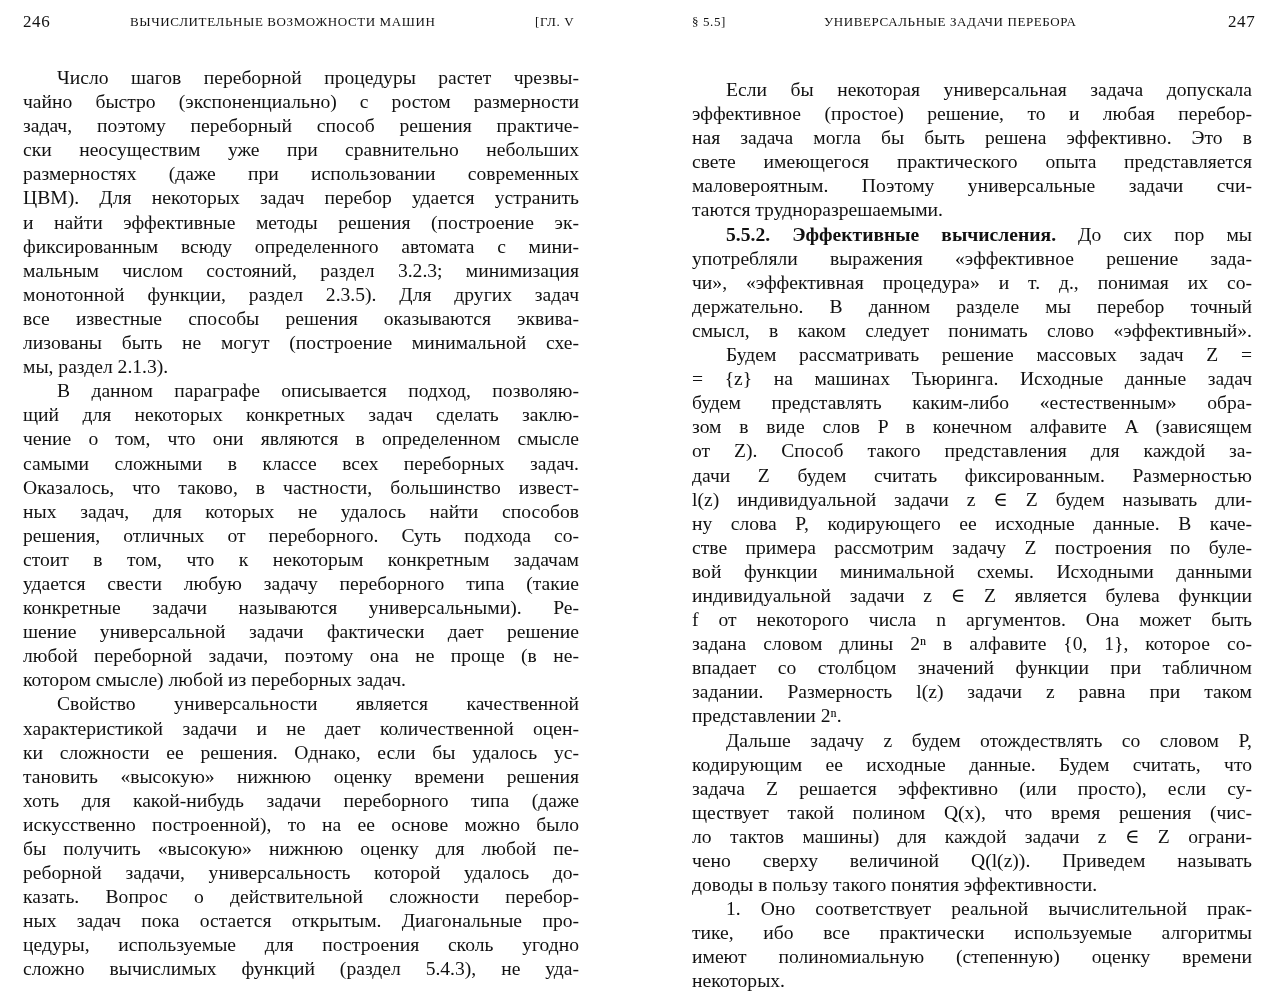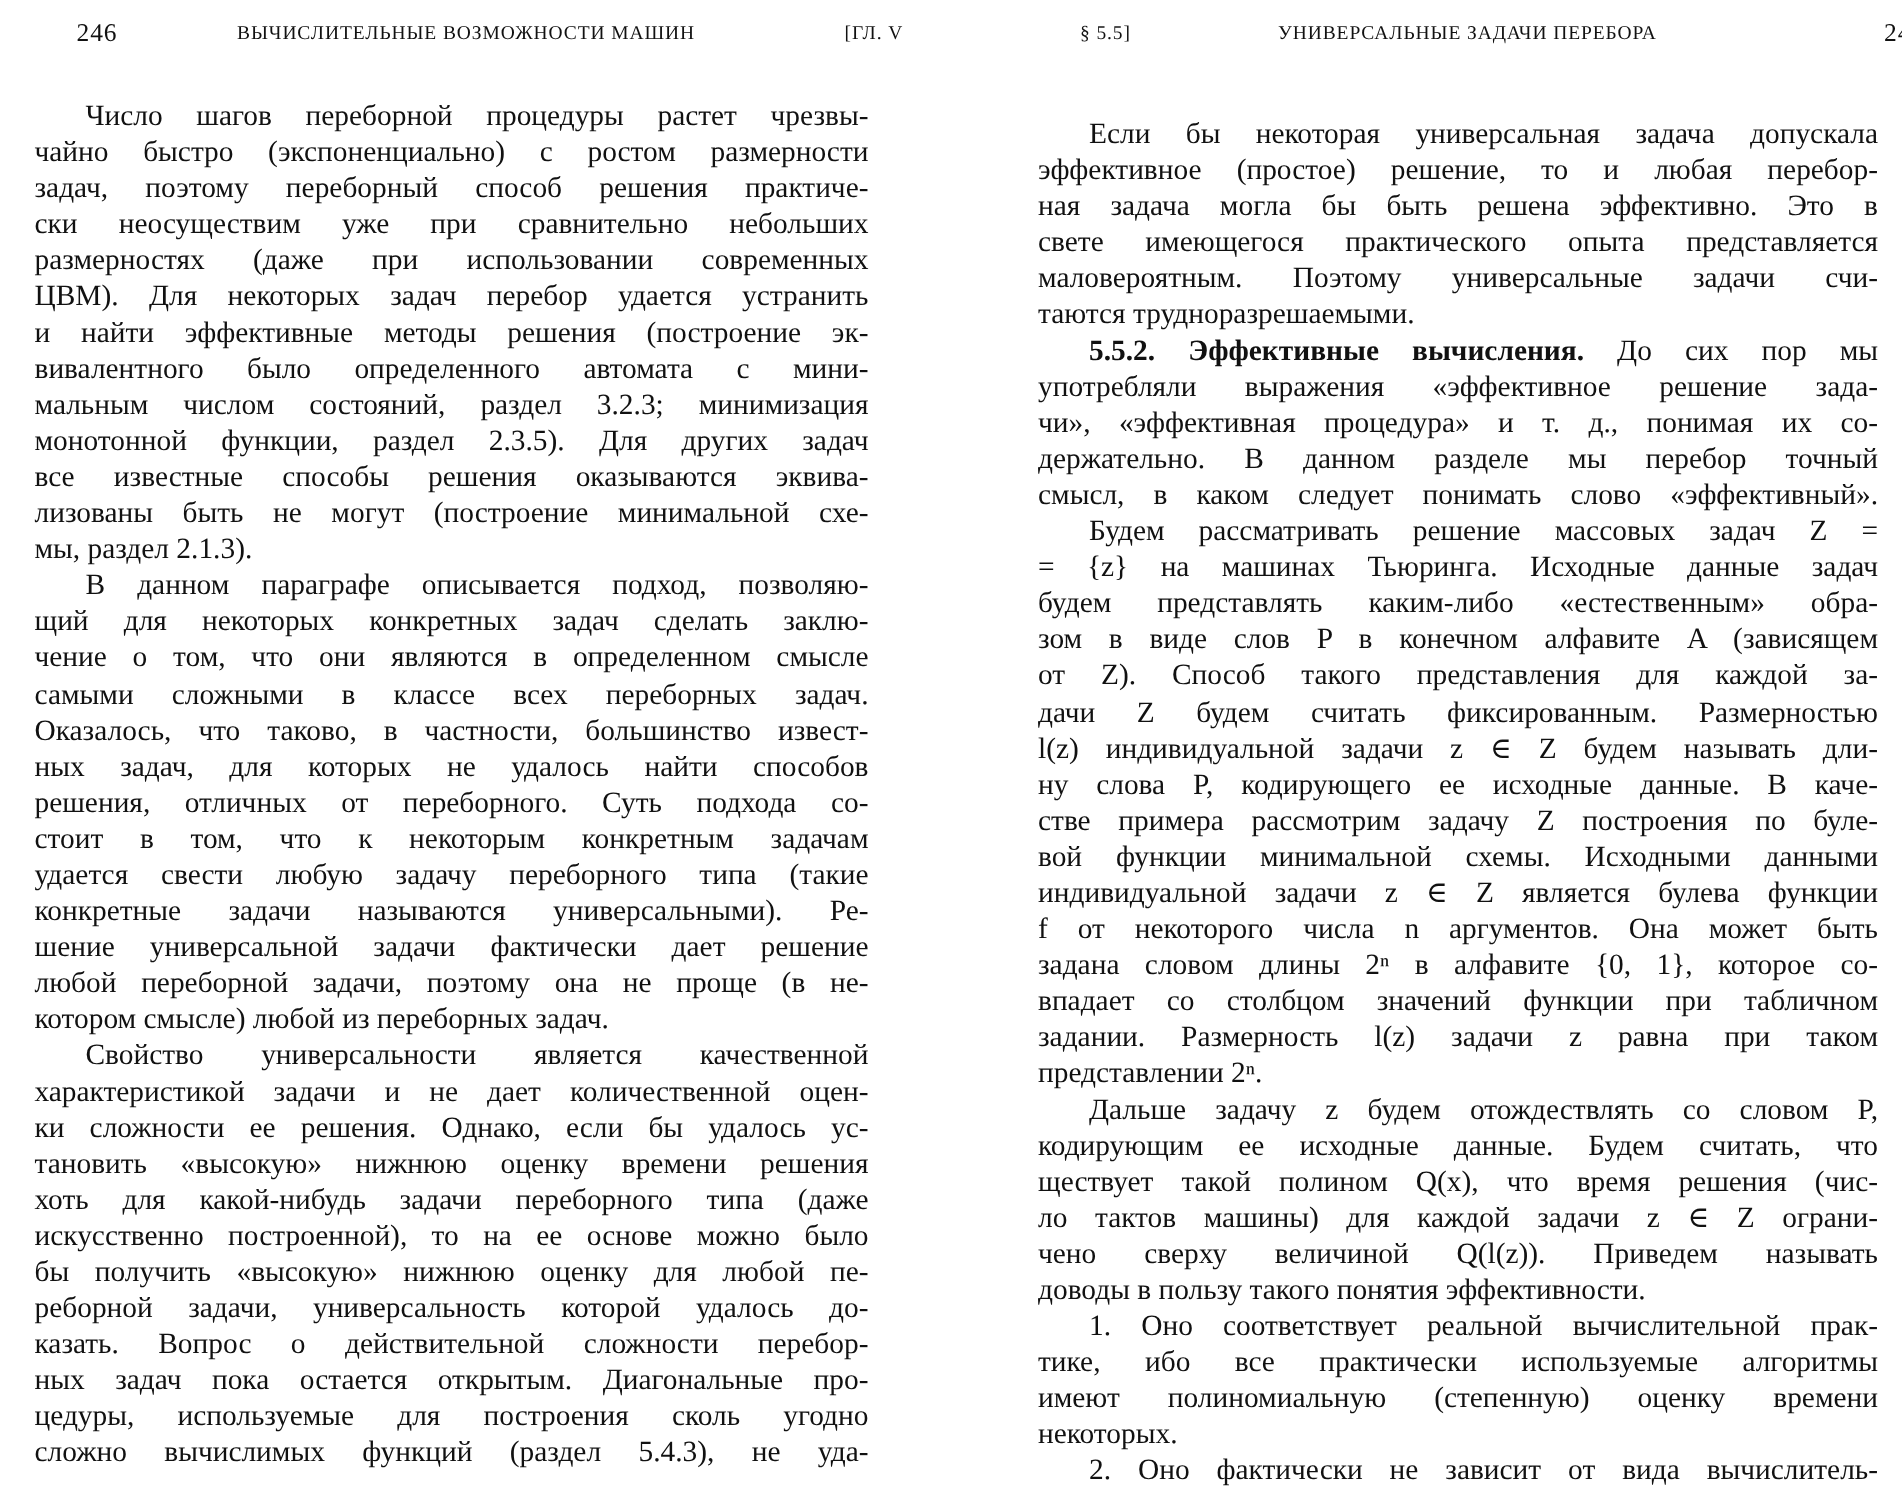--- a/index.html
+++ b/index.html
@@ -1,20 +1,20 @@
 <!DOCTYPE html>
 <html><head>
 <meta charset="utf-8">
 <style>
   html, body { margin:0; padding:0; background:#ffffff; }
   body { width:1268px; height:994px; position:relative; overflow:hidden; color:#111; font-family:"Liberation Serif","DejaVu Serif",serif; }
   .page { position:absolute; top:0; height:994px; }
   #page-left { left:0; width:634px; }
   #page-right { left:634px; width:634px; }
-  .runhead { position:absolute; top:14px; font-size:13px; letter-spacing:0.6px;margin-left:28px; }
+  .runhead { position:absolute; top:14px; font-size:13px; letter-spacing:0.6px; }
   .pnum { font-size:17px; top:12px; }
   .text { position:absolute; font-size:19.6px; line-height:24.1px; text-align:justify; }
   #page-left .text { left:23px; width:556px; top:66px; }
   #page-right .text { left:58px; width:560px; top:78px; }
   .line { display:block; white-space:nowrap; text-align-last:justify; text-align:justify; height:24.1px; overflow:visible; }
   .line.last { text-align-last:left; }
   .ind { padding-left:34px; }
   .bold { font-weight:bold; }
 </style>
 </head>
@@ -25,21 +25,21 @@
   <span class="runhead" style="left:130px;">ВЫЧИСЛИТЕЛЬНЫЕ ВОЗМОЖНОСТИ МАШИН</span>
   <span class="runhead" style="left:535px;text-align:center;">[ГЛ. V</span>
   <div class="text" id="left-text">
       <span class="line ind">Число шагов переборной процедуры растет чрезвы-</span>
       <span class="line">чайно быстро (экспоненциально) с ростом размерности</span>
       <span class="line">задач, поэтому переборный способ решения практиче-</span>
       <span class="line">ски неосуществим уже при сравнительно небольших</span>
       <span class="line">размерностях (даже при использовании современных</span>
       <span class="line">ЦВМ). Для некоторых задач перебор удается устранить</span>
       <span class="line">и найти эффективные методы решения (построение эк-</span>
-      <span class="line">вивалентного было определенного автомата с мини-</span>
+      <span class="line">фиксированным всюду определенного автомата с мини-</span>
       <span class="line">мальным числом состояний, раздел 3.2.3; минимизация</span>
       <span class="line">монотонной функции, раздел 2.3.5). Для других задач</span>
       <span class="line">все известные способы решения оказываются эквива-</span>
       <span class="line">лизованы быть не могут (построение минимальной схе-</span>
       <span class="line last">мы, раздел 2.1.3).</span>
       <span class="line ind">В данном параграфе описывается подход, позволяю-</span>
       <span class="line">щий для некоторых конкретных задач сделать заклю-</span>
       <span class="line">чение о том, что они являются в определенном смысле</span>
       <span class="line">самыми сложными в классе всех переборных задач.</span>
       <span class="line">Оказалось, что таково, в частности, большинство извест-</span>
@@ -93,20 +93,21 @@
       <span class="line">стве примера рассмотрим задачу Z построения по буле-</span>
       <span class="line">вой функции минимальной схемы. Исходными данными</span>
       <span class="line">индивидуальной задачи z ∈ Z является булева функции</span>
       <span class="line">f от некоторого числа n аргументов. Она может быть</span>
       <span class="line">задана словом длины 2ⁿ в алфавите {0, 1}, которое со-</span>
       <span class="line">впадает со столбцом значений функции при табличном</span>
       <span class="line">задании. Размерность l(z) задачи z равна при таком</span>
       <span class="line last">представлении 2ⁿ.</span>
       <span class="line ind">Дальше задачу z будем отождествлять со словом P,</span>
       <span class="line">кодирующим ее исходные данные. Будем считать, что</span>
+      <span class="line">задача Z решается эффективно (или просто), если су-</span>
       <span class="line">ществует такой полином Q(x), что время решения (чис-</span>
       <span class="line">ло тактов машины) для каждой задачи z ∈ Z ограни-</span>
       <span class="line">чено сверху величиной Q(l(z)). Приведем называть</span>
       <span class="line last">доводы в пользу такого понятия эффективности.</span>
       <span class="line ind">1. Оно соответствует реальной вычислительной прак-</span>
       <span class="line">тике, ибо все практически используемые алгоритмы</span>
       <span class="line">имеют полиномиальную (степенную) оценку времени</span>
       <span class="line last">некоторых.</span>
       <span class="line ind">2. Оно фактически не зависит от вида вычислитель-</span>
     </div>

